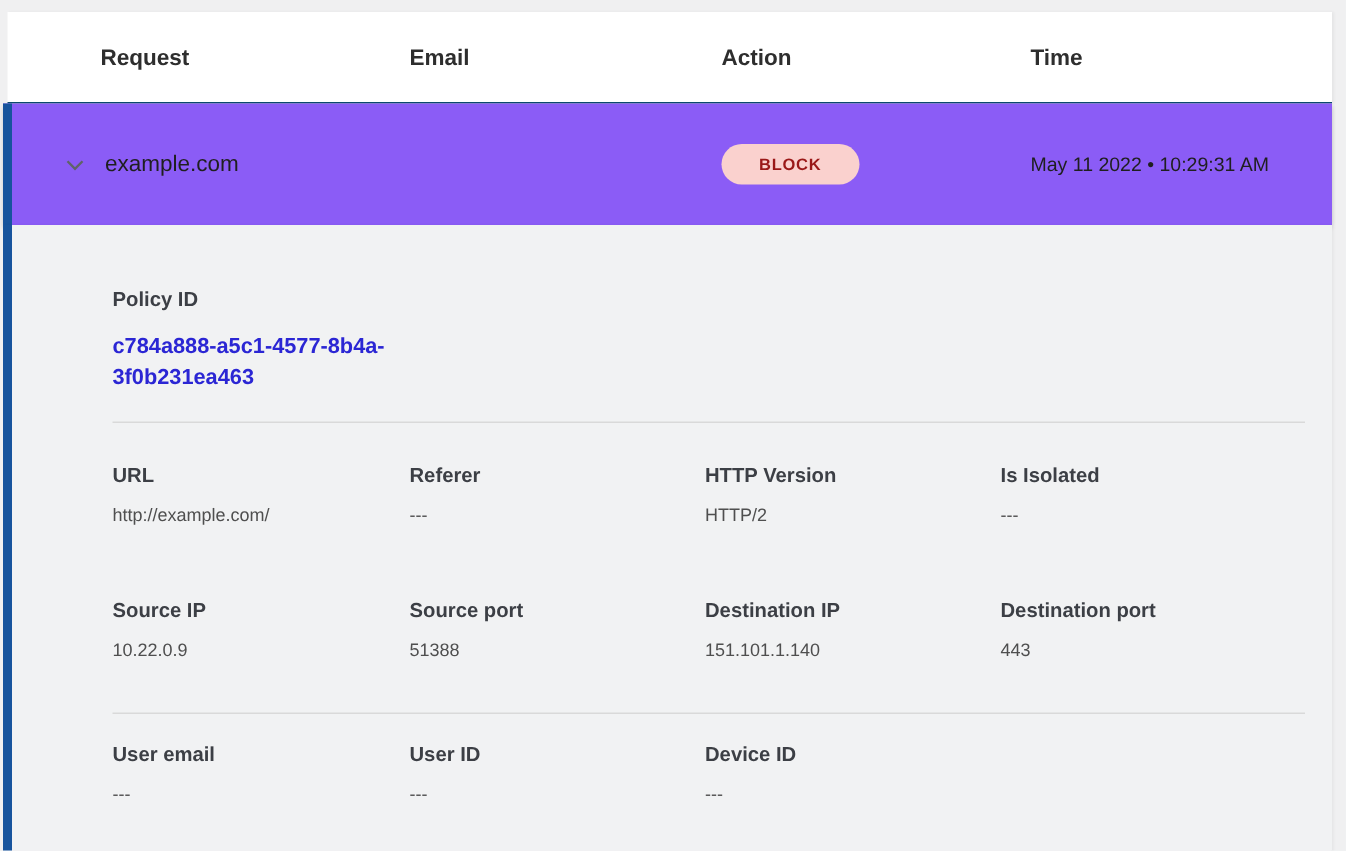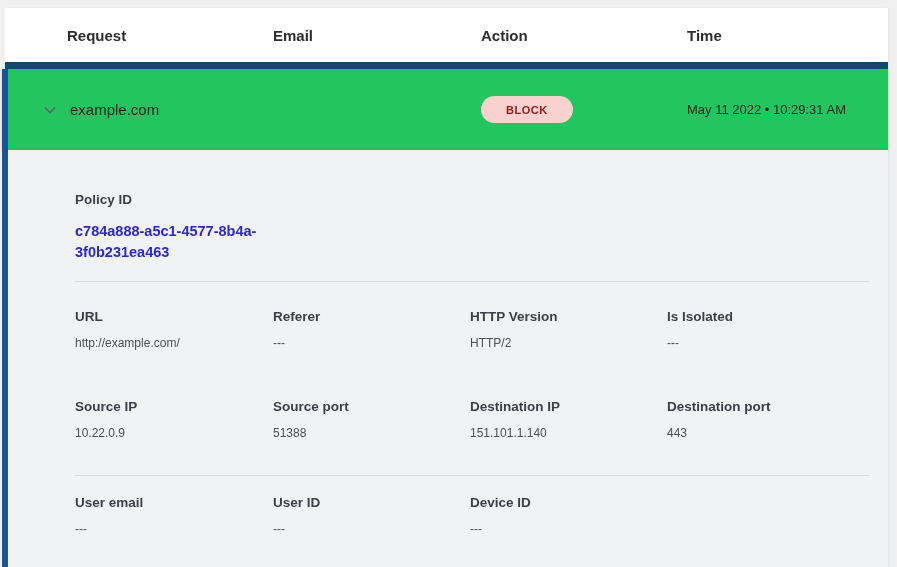--- a/index.html
+++ b/index.html
@@ -9,33 +9,33 @@
     overflow: hidden;
     background: var(--page-bg, #f0f0f1);
     font-family: "Liberation Sans", "DejaVu Sans", sans-serif;
     -webkit-font-smoothing: antialiased;
   }
 
   
   .header-card {
     position: absolute; top: 8px; left: 5px; width: 883px; height: 61px;
     background: #fff;
-    border-bottom: 7px solid #0c4a6e;
+    border-bottom: 1px solid #0c4a6e;
     box-shadow: 1px 0 2px rgba(0,0,0,.05);
     display: grid;
     grid-template-columns: 206px 208px 206px 1fr;
     align-items: center;
     padding-left: 62px;
   }
   .th { font-size: 15px; font-weight: bold; color: #2e2e2e; }
 
   
   .row-card {
     position: absolute; top: 69px; left: 2px; width: 886px; height: 81px;
-    background: #22c55e;
+    background: #8b5cf6;
     border-left: 6px solid var(--accent-blue, #17549d);
     box-shadow: 0 2px 3px rgba(0,0,0,.14), 1px 0 2px rgba(0,0,0,.05);
     display: grid;
     grid-template-columns: 62px 203px 208px 206px 1fr;
     align-items: center;
     cursor: pointer;
   }
   .chevron-cell { display: flex; justify-content: flex-end; padding-right: 12px; }
   .chevron-cell svg { display: block; }
   .cell-request { font-size: 15px; color: #1f1f1f; }

